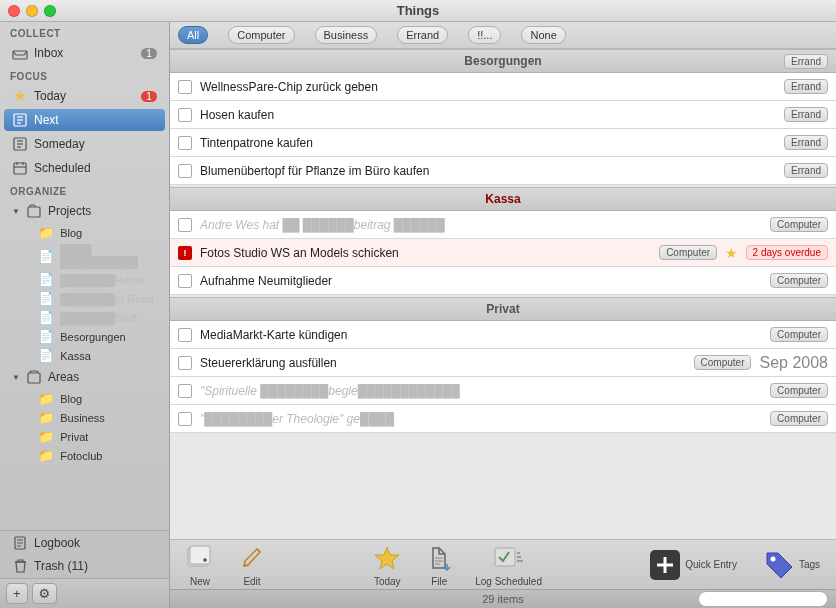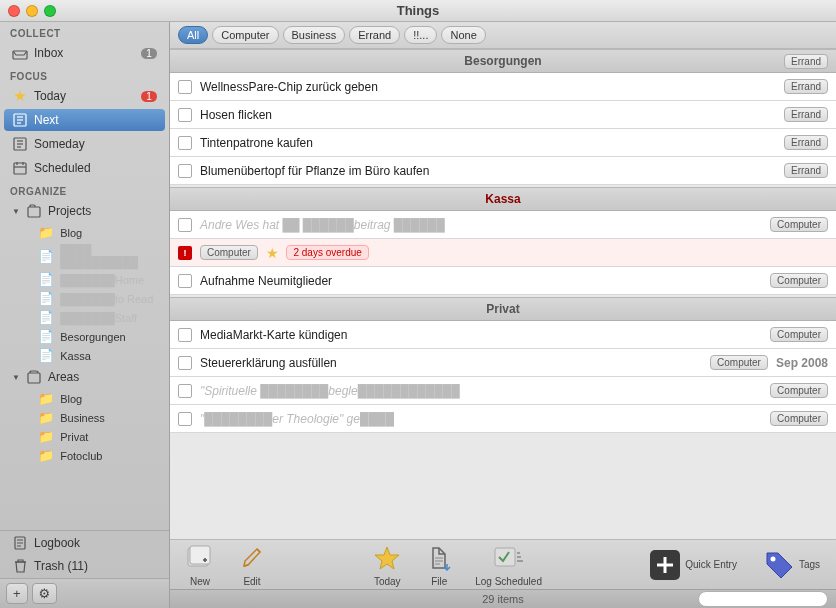--- a/index.html
+++ b/index.html
@@ -151,21 +151,21 @@
       flex-direction: column;
       background: #e8e8e8;
       overflow: hidden;
     }
 
     
     .filter-bar {
       display: flex;
       align-items: flex-end;
       padding: 4px 8px;
-      gap: 4px;
+      gap: 20px;
       background: linear-gradient(to bottom, #e0e0e0, #d0d0d0);
       border-bottom: 1px solid #b8b8b8;
       flex-shrink: 0;
     }
     .filter-btn {
       padding: 2px 8px;
       border-radius: 10px;
       border: 1px solid #b0b0b0;
       background: linear-gradient(to bottom, #f0f0f0, #e0e0e0);
       cursor: pointer;
@@ -248,21 +248,21 @@
     }
     .task-star { color: #f0c040; font-size: 14px; }
     .task-overdue {
       background: #ffe0e0;
       color: #cc0000;
       border-radius: 4px;
       padding: 1px 6px;
       font-size: 10px;
       border: 1px solid #ffaaaa;
     }
-    .task-date { font-size: 12px; color: #888; font-weight: bold; }
+    .task-date { font-size: 16px; color: #888; }
     .task-error-icon {
       width: 14px;
       height: 14px;
       background: #cc0000;
       border-radius: 2px;
       flex-shrink: 0;
       display: flex;
       align-items: center;
       justify-content: center;
       color: white;
@@ -562,21 +562,21 @@
           <span class="task-group-name">Besorgungen</span>
           <span class="task-group-tag">Errand</span>
         </div>
         <div class="task-row">
           <div class="task-checkbox"></div>
           <span class="task-label">WellnessPare-Chip zurück geben</span>
           <span class="task-tag">Errand</span>
         </div>
         <div class="task-row">
           <div class="task-checkbox"></div>
-          <span class="task-label">Hosen flicken</span>
+          <span class="task-label">Hosen kaufen</span>
           <span class="task-tag">Errand</span>
         </div>
         <div class="task-row">
           <div class="task-checkbox"></div>
           <span class="task-label">Tintenpatrone kaufen</span>
           <span class="task-tag">Errand</span>
         </div>
         <div class="task-row">
           <div class="task-checkbox"></div>
           <span class="task-label">Blumenübertopf für Pflanze im Büro kaufen</span>
@@ -588,20 +588,21 @@
         <div class="task-group-header">
           <span class="task-group-name kassa">Kassa</span>
         </div>
         <div class="task-row">
           <div class="task-checkbox"></div>
           <span class="task-label blurred" style="color:#bbb;">Andre Wes hat ██ ██████beitrag ██████</span>
           <span class="task-tag">Computer</span>
         </div>
         <div class="task-row" style="background:#fff0f0;">
           <div class="task-error-icon">!</div>
+          <span class="task-label">Fotos Studio WS an Models schicken</span>
           <span class="task-tag">Computer</span>
           <span class="task-star">★</span>
           <span class="task-overdue">2 days overdue</span>
         </div>
         <div class="task-row">
           <div class="task-checkbox"></div>
           <span class="task-label">Aufnahme Neumitglieder</span>
           <span class="task-tag">Computer</span>
         </div>
       </div>

